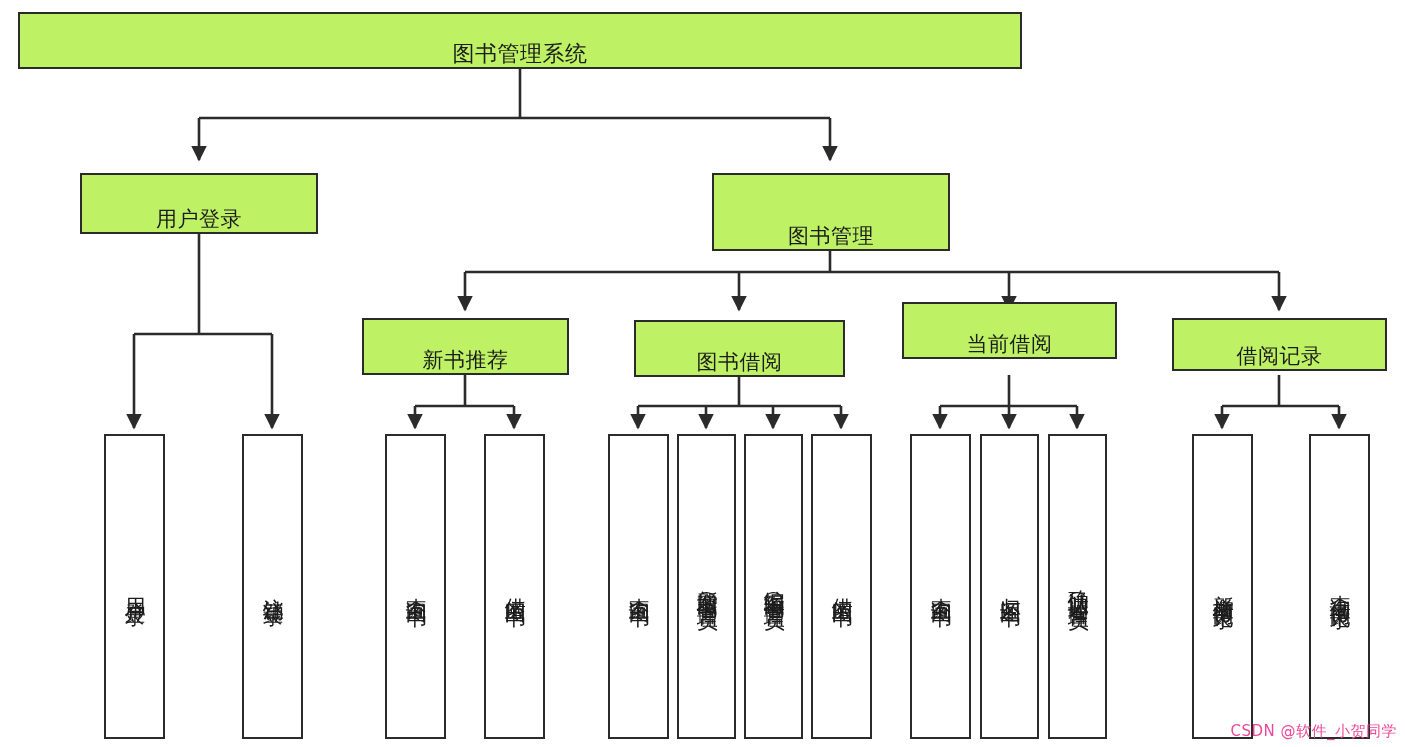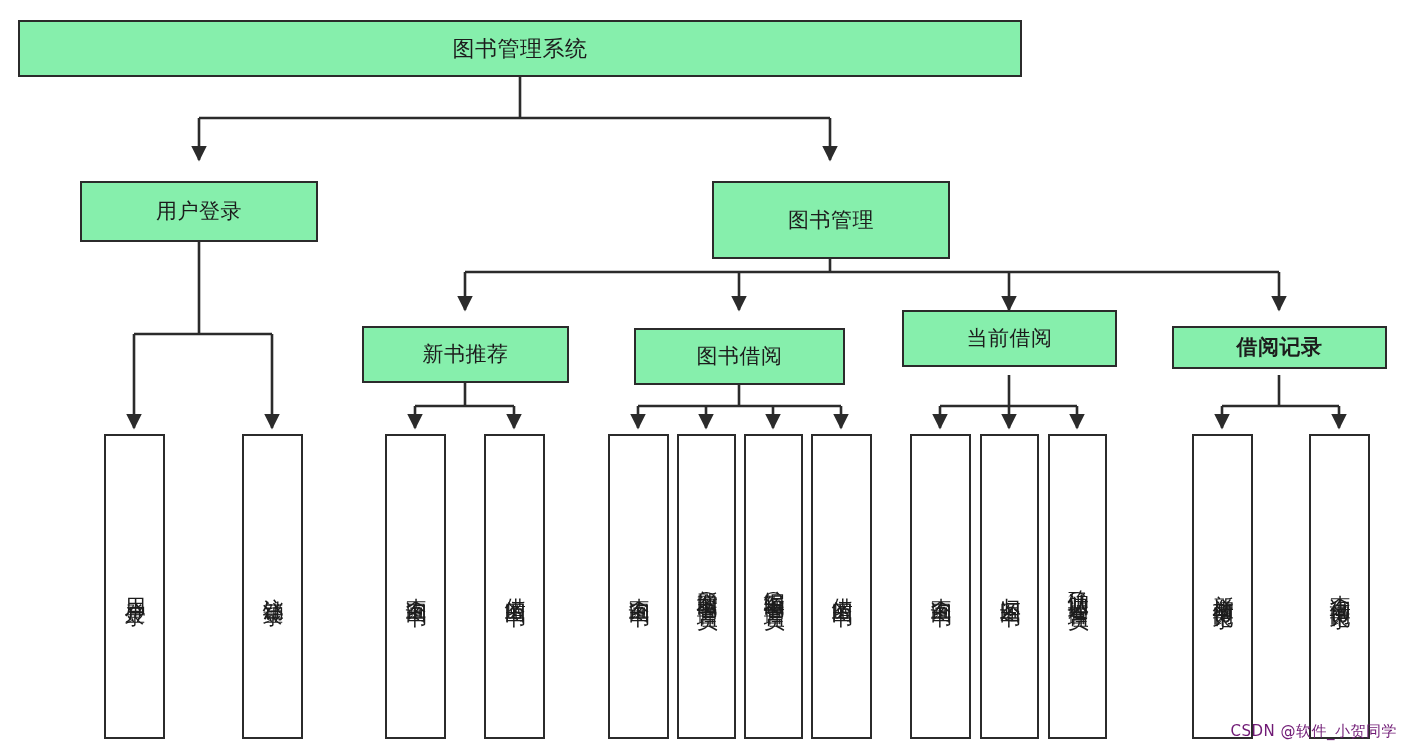--- a/index.html
+++ b/index.html
@@ -23,26 +23,25 @@
     left: 0;
     top: 0;
     width: 1405px;
     height: 747px;
     pointer-events: none;
   }
   .node {
     position: absolute;
     box-sizing: border-box;
     border: 2.5px solid #2b2b2b;
-    background: #86efac;
+    background: #bef264;
     display: flex;
-    align-items: center;
+    align-items: flex-end;
     justify-content: center;
     overflow: hidden;
-    margin-top: 8px;
   }
   .node .label {
     font-size: 21px;
     line-height: 1.18;
     letter-spacing: 0.5px;
     color: #1c1c1c;
     white-space: nowrap;
     text-align: center;
   }
   .node.root .label { font-size: 22px; }
@@ -65,21 +64,21 @@
     line-height: 1.02;
     letter-spacing: 3px;
     color: #1c1c1c;
     white-space: nowrap;
   }
   #watermark {
     position: absolute;
     right: 8px;
     bottom: 6px;
     font-size: 15px;
-    color: #701a75;
+    color: #ec4899;
     letter-spacing: 0.5px;
     white-space: nowrap;
     user-select: none;
   }
 </style>
 </head>
 <body>
 
 <div id="canvas">
 
@@ -146,21 +145,21 @@
 
   <div class="node l3" style="left:362px; top:318px; width:207px; height:57px;">
     <span class="label">新书推荐</span>
   </div>
   <div class="node l3" style="left:634px; top:320px; width:211px; height:57px;">
     <span class="label">图书借阅</span>
   </div>
   <div class="node l3" style="left:902px; top:302px; width:215px; height:57px;">
     <span class="label">当前借阅</span>
   </div>
-  <div class="node l3" style="left:1172px; top:318px; width:215px; height:43px;font-weight:bold;">
+  <div class="node l3" style="left:1172px; top:318px; width:215px; height:53px;">
     <span class="label">借阅记录</span>
   </div>
 
   <div class="leafwrap" style="left:104px; top:434px; width:61px; height:305px;">
     <span class="vlabel">用户登录</span>
   </div>
   <div class="leafwrap" style="left:242px; top:434px; width:61px; height:305px;">
     <span class="vlabel">注销登录</span>
   </div>
 

